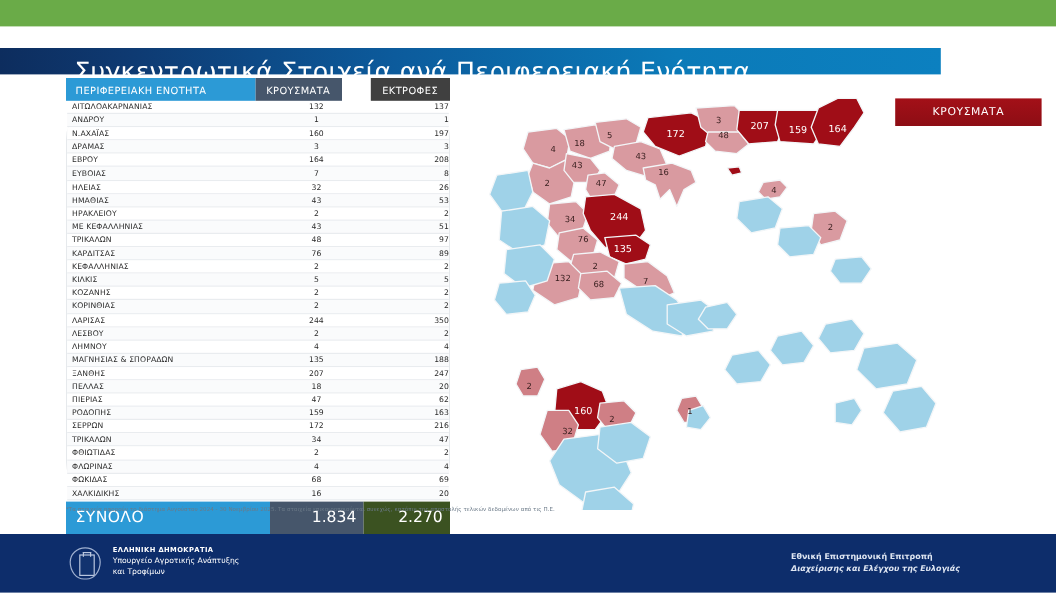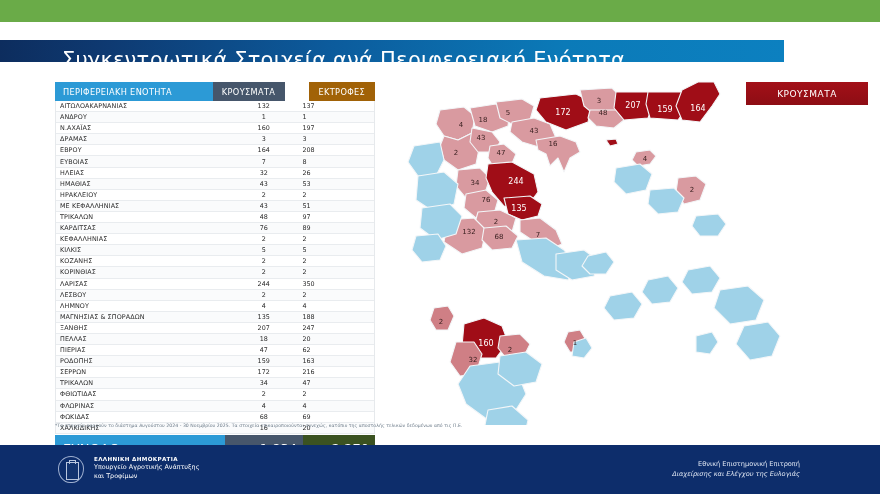--- a/index.html
+++ b/index.html
@@ -24,46 +24,46 @@
     color:#ffffff; font-size:21px; font-weight:400; letter-spacing:.2px;
     padding-left:62px; white-space:nowrap;
     font-family:"DejaVu Sans", sans-serif;
   }
   
   .canvas{
     position:absolute; left:0; top:62px; width:880px; height:383px; background:#ffffff;
   }
   
   .table-wrap{
-    position:absolute; left:55px; top:20px; width:320px;
+    position:absolute; left:55px; top:3px; width:320px;
   }
   .thead{ display:flex; height:19px; }
   .th{
     display:flex; align-items:center;
     color:#ffffff; font-size:8.2px; letter-spacing:.35px;
     font-family:"DejaVu Sans", sans-serif;
   }
   .th-name{ width:170px; background:#2c9ad6; padding-left:8px; }
   .th-cases{ width:78px; background:#46566b; justify-content:center; }
-  .th-farms{ width:72px; background:#a16207; justify-content:center;margin-left:24px; }
-
-  .tbody{ border-left:1px solid #e6e9ec; border-right:1px solid #e6e9ec; }
+  .th-farms{ width:72px; background:#404040; justify-content:center;margin-left:24px; }
+
+  .tbody{ border-left:1px solid #e6e9ec; border-right:1px solid #e6e9ec;border-radius:32px; }
   .trow{
     display:flex; height:11.1px; align-items:center;
     border-bottom:1px solid #e9ecef;
     background:#ffffff;
   }
   .trow:nth-child(even){ background:#fafbfc; }
   .td-name{
     width:170px; padding-left:4px;
     font-size:6.4px; color:#2b2b2b; letter-spacing:.1px;
     white-space:nowrap; overflow:hidden;
   }
   .td-cases{ width:78px; text-align:center; font-size:6.4px; color:#2b2b2b; }
-  .td-farms{ width:72px; text-align:left; font-size:6.4px; color:#2b2b2b; }
+  .td-farms{ width:72px; text-align:right; font-size:6.4px; color:#2b2b2b; }
 
   .total-row{ display:flex; height:27px; align-items:center; margin-top:1px;}
   .tot-label{
     width:170px; background:#2c9ad6; color:#fff; height:27px;
     display:flex; align-items:center; padding-left:8px; font-size:13px; letter-spacing:.3px;
   }
   .tot-cases{
     width:78px; background:#46566b; color:#fff; height:27px;
     display:flex; align-items:center; justify-content:flex-end; padding-right:6px; font-size:13px;
   }
@@ -112,21 +112,21 @@
     content:""; position:absolute; left:10px; top:2.5px; width:5px; height:3px;
     border:1px solid #b9c6de; border-bottom:none;
   }
   .f-left{
     position:absolute; left:94px; top:10px; color:#ffffff; line-height:1.45;
   }
   .f-l1{ font-size:5.6px; font-weight:bold; letter-spacing:.35px; }
   .f-l2{ font-size:6.4px; }
   .f-l3{ font-size:6.4px; }
   .f-right{
-    position:absolute; right:80px; top:14px; color:#dfe6f2; text-align:right; line-height:1.55;
+    position:absolute; right:80px; top:14px; color:#dfe6f2; text-align:left; line-height:1.55;font-weight:bold;
   }
   .f-r1{ font-size:6.6px; }
   .f-r2{ font-size:6.6px; font-style:italic; }
 </style>
 </head>
 <body>
 
 <div class="top-strip"></div>
 
 <div class="title-bar">

